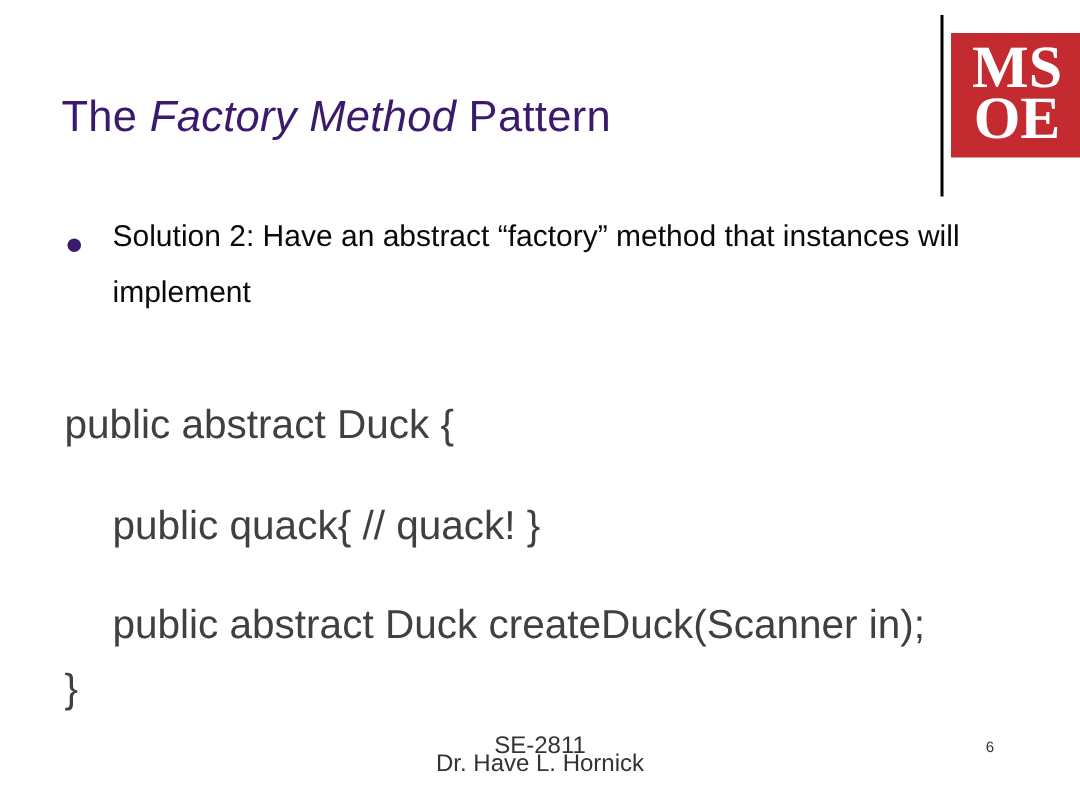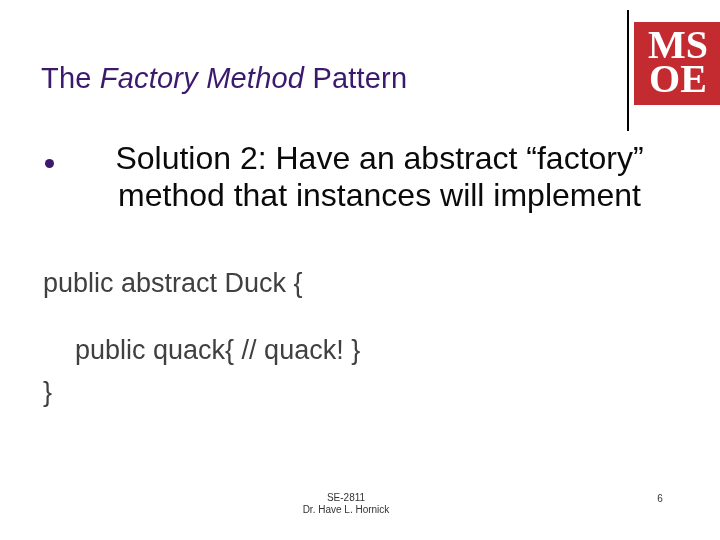--- a/index.html
+++ b/index.html
@@ -72,24 +72,23 @@
     left: 1px;
     top: 19px;
     width: 9px;
     height: 9px;
     border-radius: 50%;
     background: #3b1a6e;
   }
   .bullet-text {
     display: block;
     margin-left: 31px;
-    font-size: 32px;
+    font-size: 20px;
     line-height: 37px;
     color: #0a0a0a;
-    text-align: center;
   }
 
   
   .code-block {
     position: absolute;
     left: 43px;
     top: 262px;
     width: 650px;
     font-size: 27px;
     line-height: 42.5px;
@@ -97,25 +96,25 @@
     white-space: nowrap;
   }
   .code-line.indent {
     padding-left: 32px;
     margin-top: 24px;
   }
 
   
   .footer {
     position: absolute;
-    left: 246px;
+    left: 260px;
     top: 492px;
     width: 200px;
     text-align: center;
-    font-size: 10px;
+    font-size: 16px;
     line-height: 12px;
     color: #333333;
   }
   .page-number {
     position: absolute;
     left: 640px;
     top: 493px;
     width: 40px;
     text-align: center;
     font-size: 10px;
@@ -139,20 +138,21 @@
   </div>
 
   <div class="bullet-item">
     <span class="bullet-marker"></span>
     <span class="bullet-text">Solution 2: Have an abstract “factory” method that instances will implement</span>
   </div>
 
   <div class="code-block">
     <div class="code-line">public abstract Duck {</div>
     <div class="code-line indent">public quack{ // quack! }</div>
+    <div class="code-line indent">public abstract Duck createDuck(Scanner in);</div>
     <div class="code-line">}</div>
   </div>
 
   <div class="footer">
     <div>SE-2811</div>
     <div>Dr. Have L. Hornick</div>
   </div>
 
   <div class="page-number">6</div>
 

